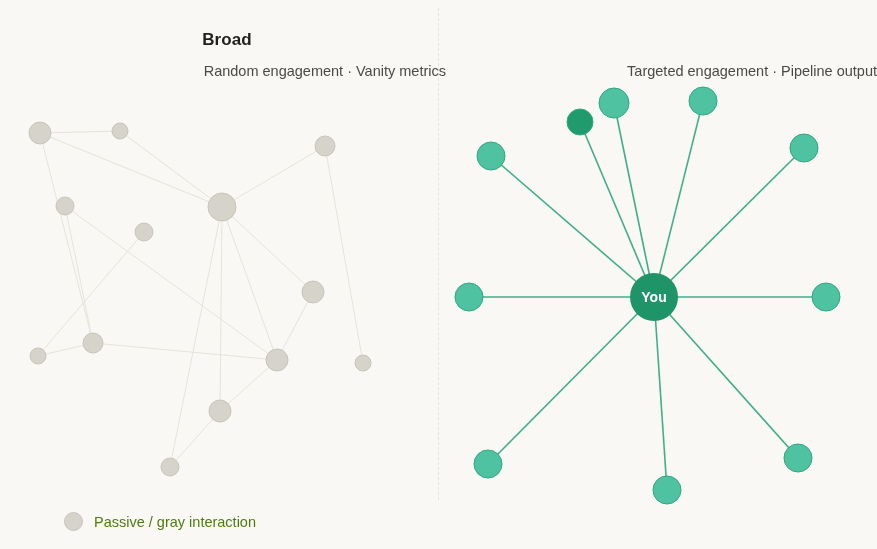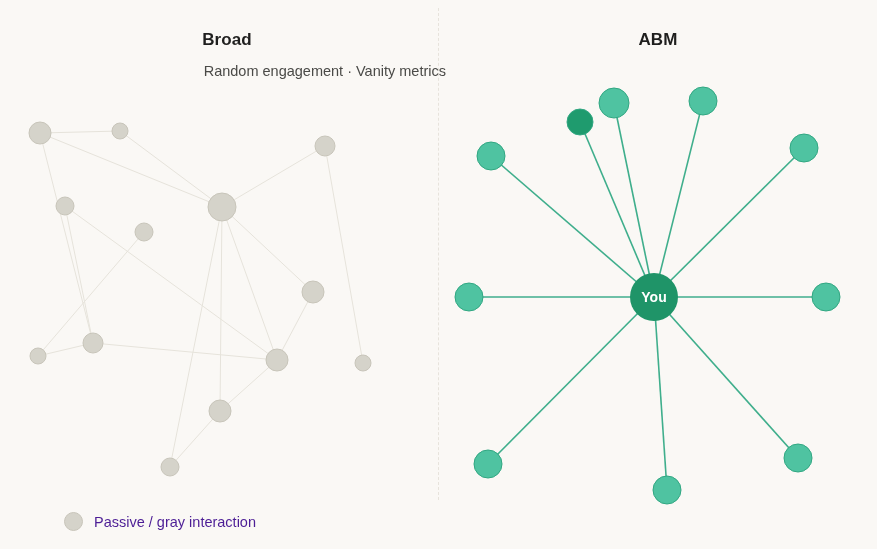--- a/index.html
+++ b/index.html
@@ -77,21 +77,21 @@
     align-items: center;
     gap: 11px;
   }
   .legend-dot {
     width: 19px; height: 19px;
     border-radius: 50%;
     flex: none;
   }
   .legend-label {
     font-size: 14.5px;
-    color: #4c1d95;
+    color: #4d7c0f;
     white-space: nowrap;
   }
 </style>
 </head>
 <body>
 
 <div id="stage">
 
   <div class="divider"></div>
 
@@ -139,21 +139,21 @@
       </svg>
     </div>
 
     <div class="legend">
       <span class="legend-dot" id="legend-dot-broad" style="background: rgb(213, 211, 202); border: 1px solid rgb(200, 197, 186);"></span>
       <span class="legend-label">Passive / gray interaction</span>
     </div>
   </section>
 
   <section class="panel" id="panel-right">
-    <h2 class="panel-title">ABM</h2>
+    <p class="panel-subtitle">Targeted engagement · Pipeline output</p>
 
     <div class="graph">
       <svg id="svg-abm" viewBox="0 0 438 412" preserveAspectRatio="xMidYMid meet">
         <g id="abm-edges">
             <line x1="215" y1="219" x2="141" y2="44" stroke="#3fae8c" stroke-width="1.6"></line>
             <line x1="215" y1="219" x2="175" y2="25" stroke="#3fae8c" stroke-width="1.6"></line>
             <line x1="215" y1="219" x2="264" y2="23" stroke="#3fae8c" stroke-width="1.6"></line>
             <line x1="215" y1="219" x2="52" y2="78" stroke="#3fae8c" stroke-width="1.6"></line>
             <line x1="215" y1="219" x2="365" y2="70" stroke="#3fae8c" stroke-width="1.6"></line>
             <line x1="215" y1="219" x2="30" y2="219" stroke="#3fae8c" stroke-width="1.6"></line>

